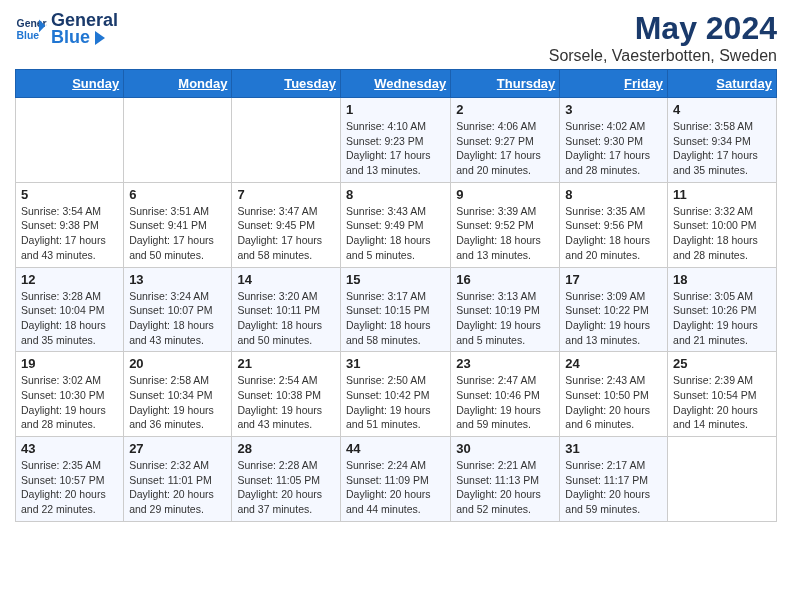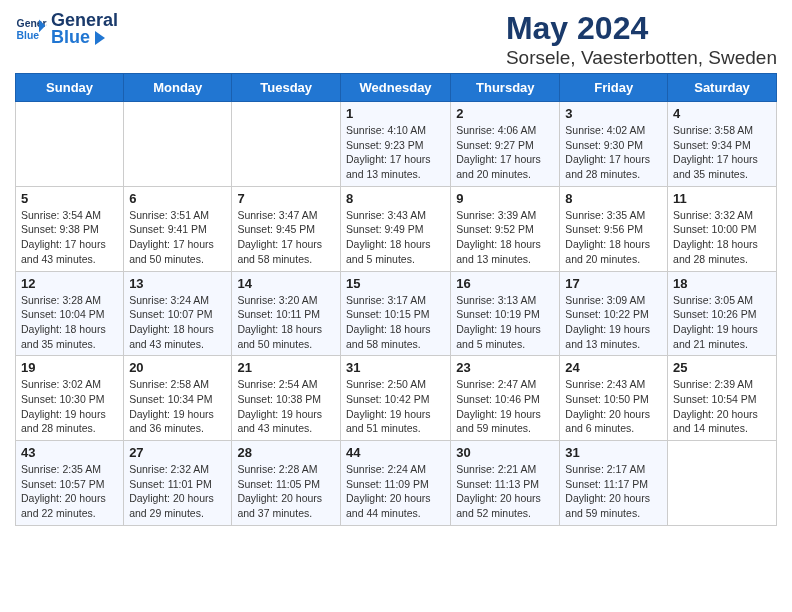--- a/index.html
+++ b/index.html
@@ -19,44 +19,46 @@
     .logo-area {
       display: flex;
       align-items: center;
     }
     .logo-icon {
       width: 32px;
       height: 32px;
       margin-right: 4px;
     }
     .title-area {
+      text-align: right;
       margin-left: 12px;
     }
     .month-title {
       font-size: 32px;
       font-weight: bold;
       color: #1a3a6b;
     }
     .subtitle {
-      font-size: 19px;
+      font-size: 16px;
       color: #333;
     }
     .calendar {
       width: 100%;
       border-collapse: collapse;
       border: 1px solid #ccc;
     }
     .calendar th {
       background-color: #2176d2;
       color: #fff;
       font-size: 13px;
       font-weight: bold;
       padding: 6px 4px;
-      text-align: center;
+      text-align: right;
       border: 1px solid #1a60b0;
+      text-decoration: underline;
     }
     .calendar td {
       vertical-align: top;
       border: 1px solid #ccc;
       padding: 4px 5px;
       width: 113px;
       min-height: 80px;
       background: #fff;
       font-size: 11px;
       color: #222;

